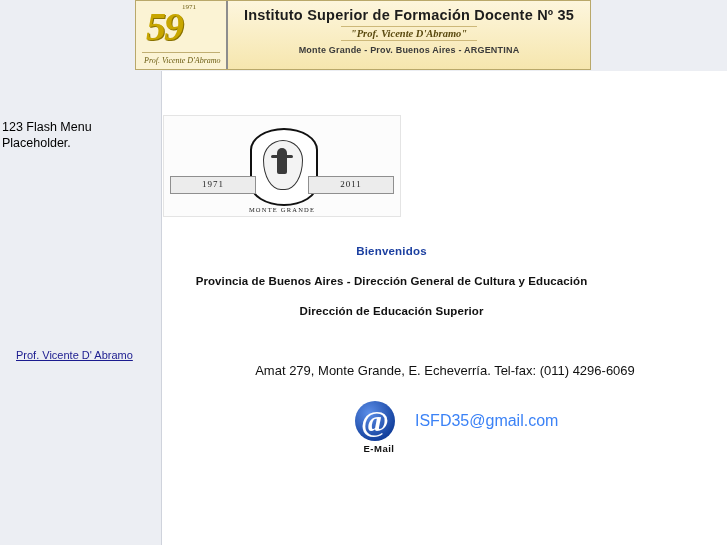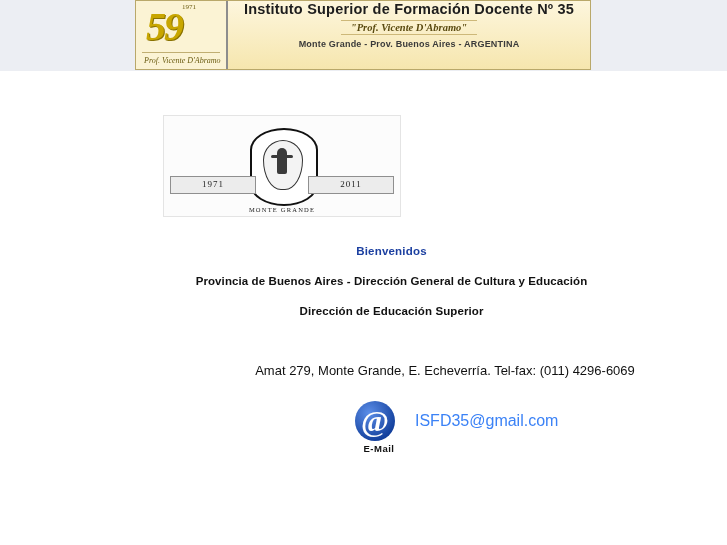--- a/index.html
+++ b/index.html
@@ -79,20 +79,21 @@
     background: #c0ae72;
   }
   .banner-text {
     flex: 1;
     background: #fbf0c9;
     background: linear-gradient(#fdf6dd, #f6e6ae);
     position: relative;
     text-align: center;
     color: #2a2a2a;
     box-sizing: border-box;
+    padding-top: 6px;
   }
   .banner-text .l1 {
     font-size: 14.5px;
     font-weight: bold;
     letter-spacing: .2px;
     color: #1d1d1d;
   }
   .banner-text .l2 {
     margin-top: 3px;
     font-family: "Liberation Serif", serif;
@@ -345,20 +346,24 @@
       <div class="l1">Instituto Superior de Formación Docente Nº 35</div>
       <div class="l2"><span class="band">"Prof. Vicente D'Abramo"</span></div>
       <div class="l3">Monte Grande - Prov. Buenos Aires - ARGENTINA</div>
     </div>
 
   </div>
 </div>
 
 <div class="page">
 
+  <div class="left-col">
+    <div class="flash-placeholder">123 Flash Menu Placeholder.</div>
+    <a class="side-link">Prof. Vicente D' Abramo</a>
+  </div>
 
   <div class="main-col"></div>
 
   <div class="crest-wrap">
     <div class="crest-shield"></div>
     <div class="crest-inner"></div>
     <div class="crest-fig"></div>
     <div class="ribbon left">
       <span>1971</span>
     </div>

